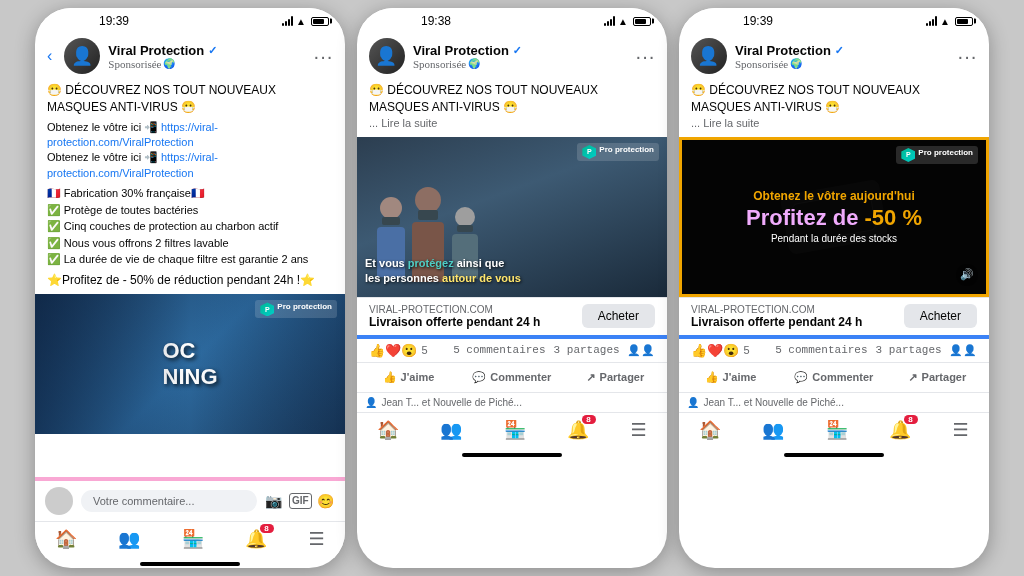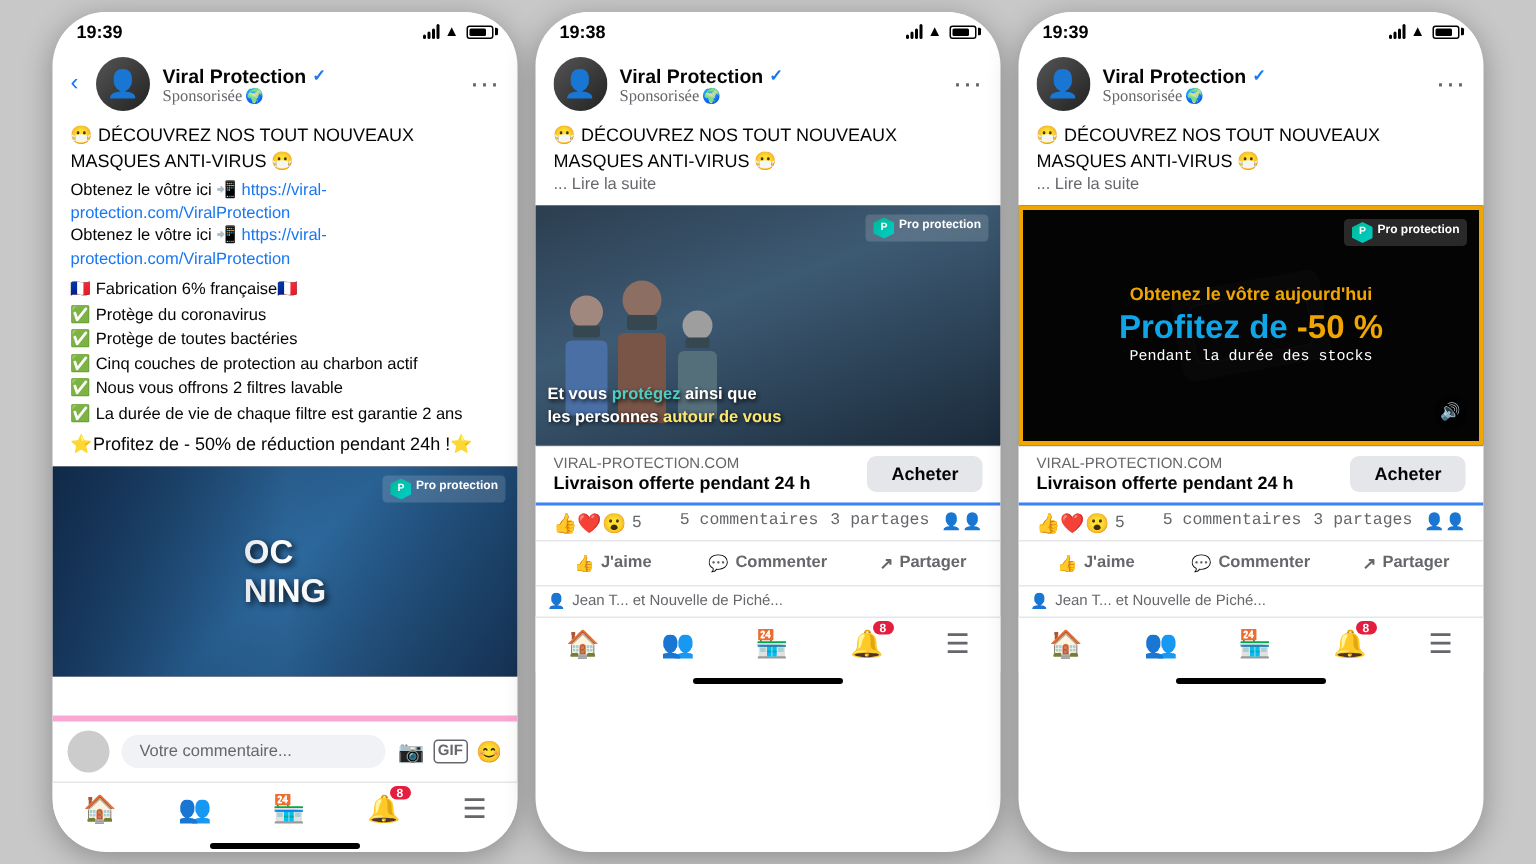--- a/index.html
+++ b/index.html
@@ -40,21 +40,21 @@
     .status-bar {
       display: flex;
       justify-content: space-between;
       align-items: center;
       padding: 6px 16px 2px;
       font-size: 11px;
       font-weight: 600;
       background: #fff;
       height: 22px;
     }
-    .status-time { font-size: 12px; font-weight: 700; }
+    .status-time { font-size: 12px; font-weight: 400; margin-left: 48px; }
     .status-icons { display: flex; align-items: center; gap: 3px; font-size: 10px; }
     .signal-bars { display: flex; align-items: flex-end; gap: 1px; height: 10px; }
     .bar { width: 2px; background: #000; border-radius: 1px; }
     .bar1 { height: 3px; }
     .bar2 { height: 5px; }
     .bar3 { height: 7px; }
     .bar4 { height: 10px; }
     .wifi-icon { font-size: 10px; }
     .battery { width: 18px; height: 9px; border: 1.5px solid #000; border-radius: 2px; position: relative; margin-left: 2px; }
     .battery::after { content: ''; position: absolute; right: -4px; top: 50%; transform: translateY(-50%); width: 2px; height: 5px; background: #000; border-radius: 0 1px 1px 0; }
@@ -195,55 +195,55 @@
       background: rgba(0,0,0,0.75);
       display: flex;
       flex-direction: column;
       align-items: center;
       justify-content: center;
       gap: 4px;
     }
     .promo-line1 { color: #fff; font-size: 12px; font-weight: 500; }
     .promo-line1 span { color: #f0a500; font-weight: 800; }
     .promo-line2 { color: #fff; font-size: 22px; font-weight: 900; line-height: 1; }
-    .promo-line2 span { color: #0ea5e9; }
-    .promo-line3 { color: #fff; font-size: 10px; font-family: Liberation Mono, monospace; }
+    .promo-line2 span { color: #f0abfc; }
+    .promo-line3 { color: #fff; font-size: 10px; }
     .volume-btn {
       position: absolute;
       bottom: 8px;
       right: 8px;
       width: 22px;
       height: 22px;
       background: rgba(0,0,0,0.5);
       border-radius: 50%;
       display: flex;
       align-items: center;
       justify-content: center;
       color: #fff;
       font-size: 11px;
     }
 
     
     .ad-link-bar {
       border-top: 1px solid #e4e6ea;
-      border-bottom: 2px solid #3b82f6;
+      border-bottom: 4px solid #3b82f6;
       padding: 6px 12px;
       display: flex;
       justify-content: space-between;
       align-items: center;
     }
     .ad-site { font-size: 10px; color: #65676b; }
     .ad-title { font-size: 12px; font-weight: 700; color: #050505; }
     .buy-btn {
       background: #e4e6ea;
       border: none;
       border-radius: 6px;
       padding: 5px 16px;
       font-size: 12px;
-      font-weight: 700;
+      font-weight: 400;
       color: #050505;
       cursor: pointer;
     }
 
     
     .reactions-bar {
       padding: 4px 12px;
       display: flex;
       align-items: center;
       gap: 4px;
@@ -389,22 +389,21 @@
 
     <div class="post-text">
       <div>😷 DÉCOUVREZ NOS TOUT NOUVEAUX MASQUES ANTI-VIRUS 😷</div>
       <div style="margin-top:4px; font-size:11px;">
         Obtenez le vôtre ici 📲 <span class="link-text">https://viral-protection.com/ViralProtection</span>
       </div>
       <div style="font-size:11px;">
         Obtenez le vôtre ici 📲 <span class="link-text">https://viral-protection.com/ViralProtection</span>
       </div>
       <div class="checklist">
-        <div class="checklist-item">🇫🇷 Fabrication 6% française🇫🇷</div>
-        <div class="checklist-item">✅ Protège du coronavirus</div>
+        <div class="checklist-item">🇫🇷 Fabrication 30% française🇫🇷</div>
         <div class="checklist-item">✅ Protège de toutes bactéries</div>
         <div class="checklist-item">✅ Cinq couches de protection au charbon actif</div>
         <div class="checklist-item">✅ Nous vous offrons 2 filtres lavable</div>
         <div class="checklist-item">✅ La durée de vie de chaque filtre est garantie 2 ans</div>
       </div>
       <div class="promo-text">⭐️Profitez de - 50% de réduction pendant 24h !⭐️</div>
     </div>
 
     <div class="post-image">
       <div class="news-scene">

